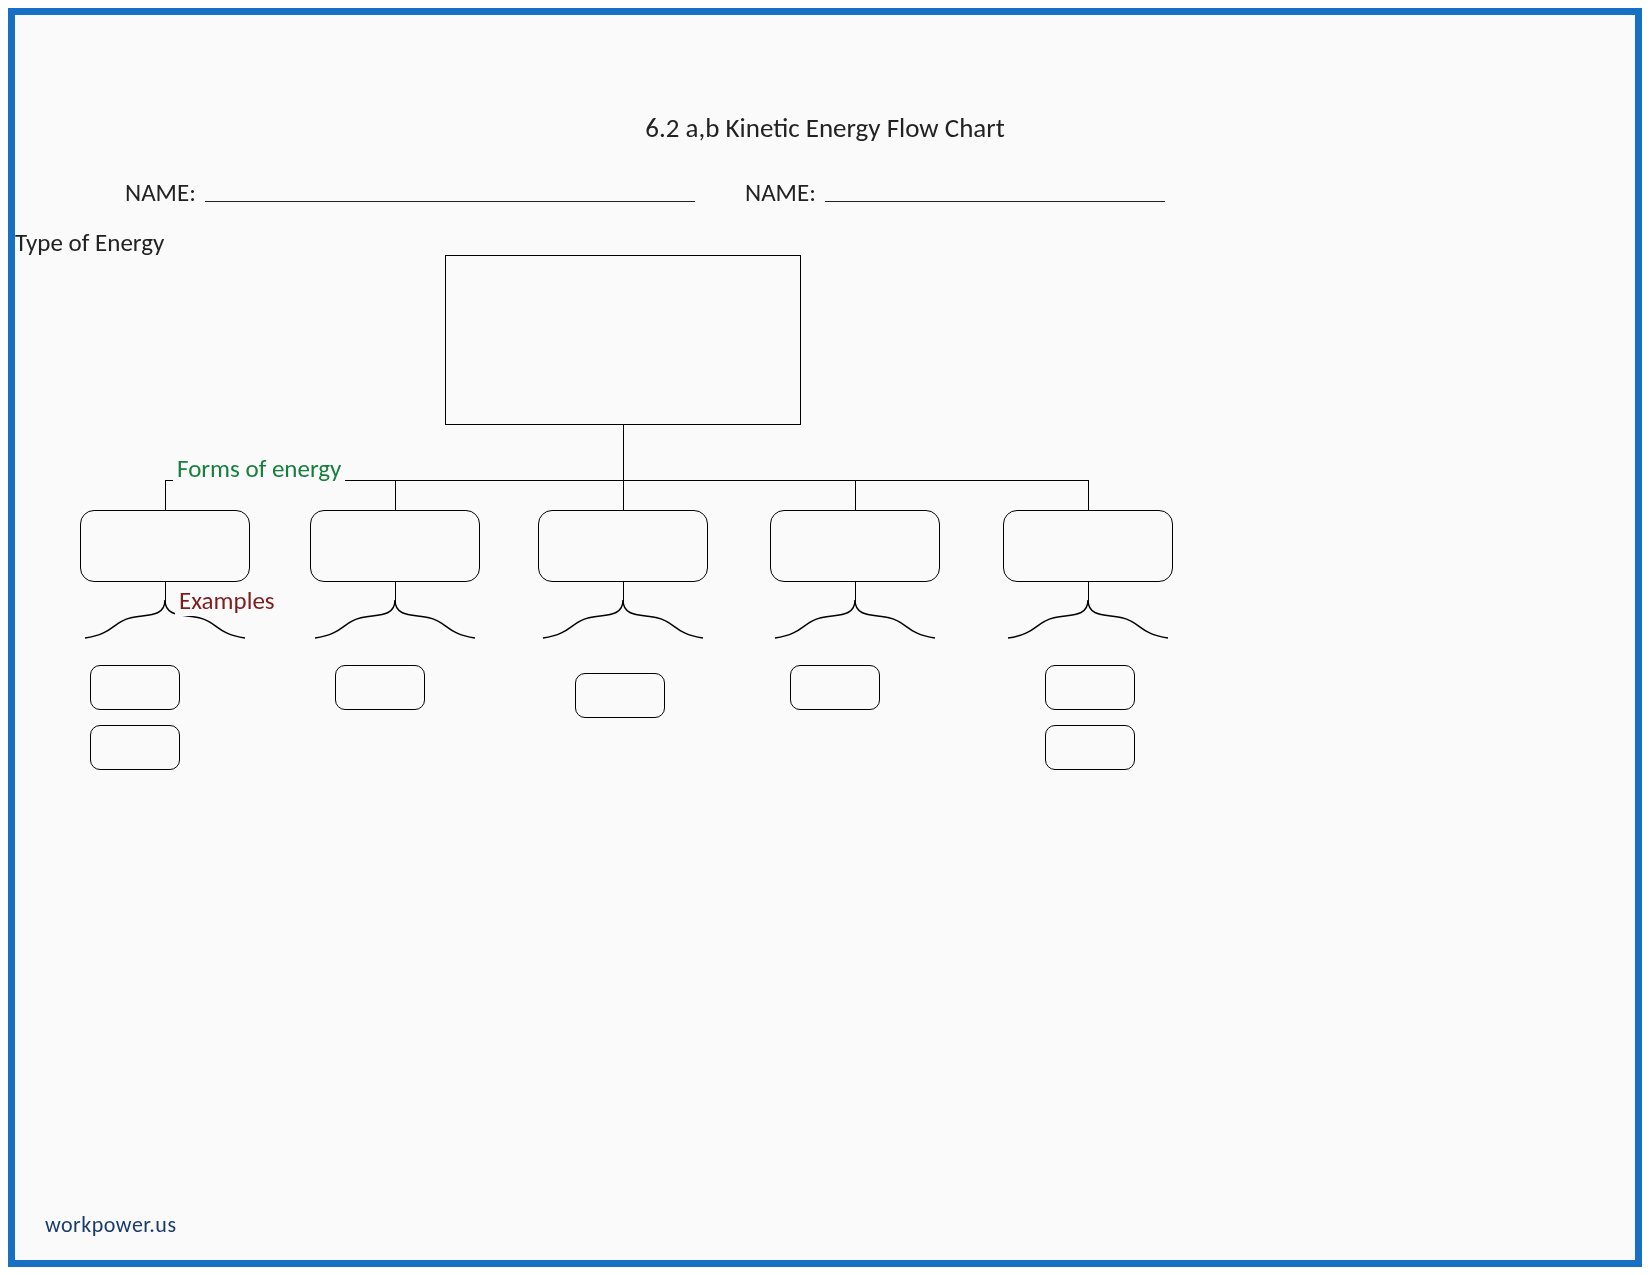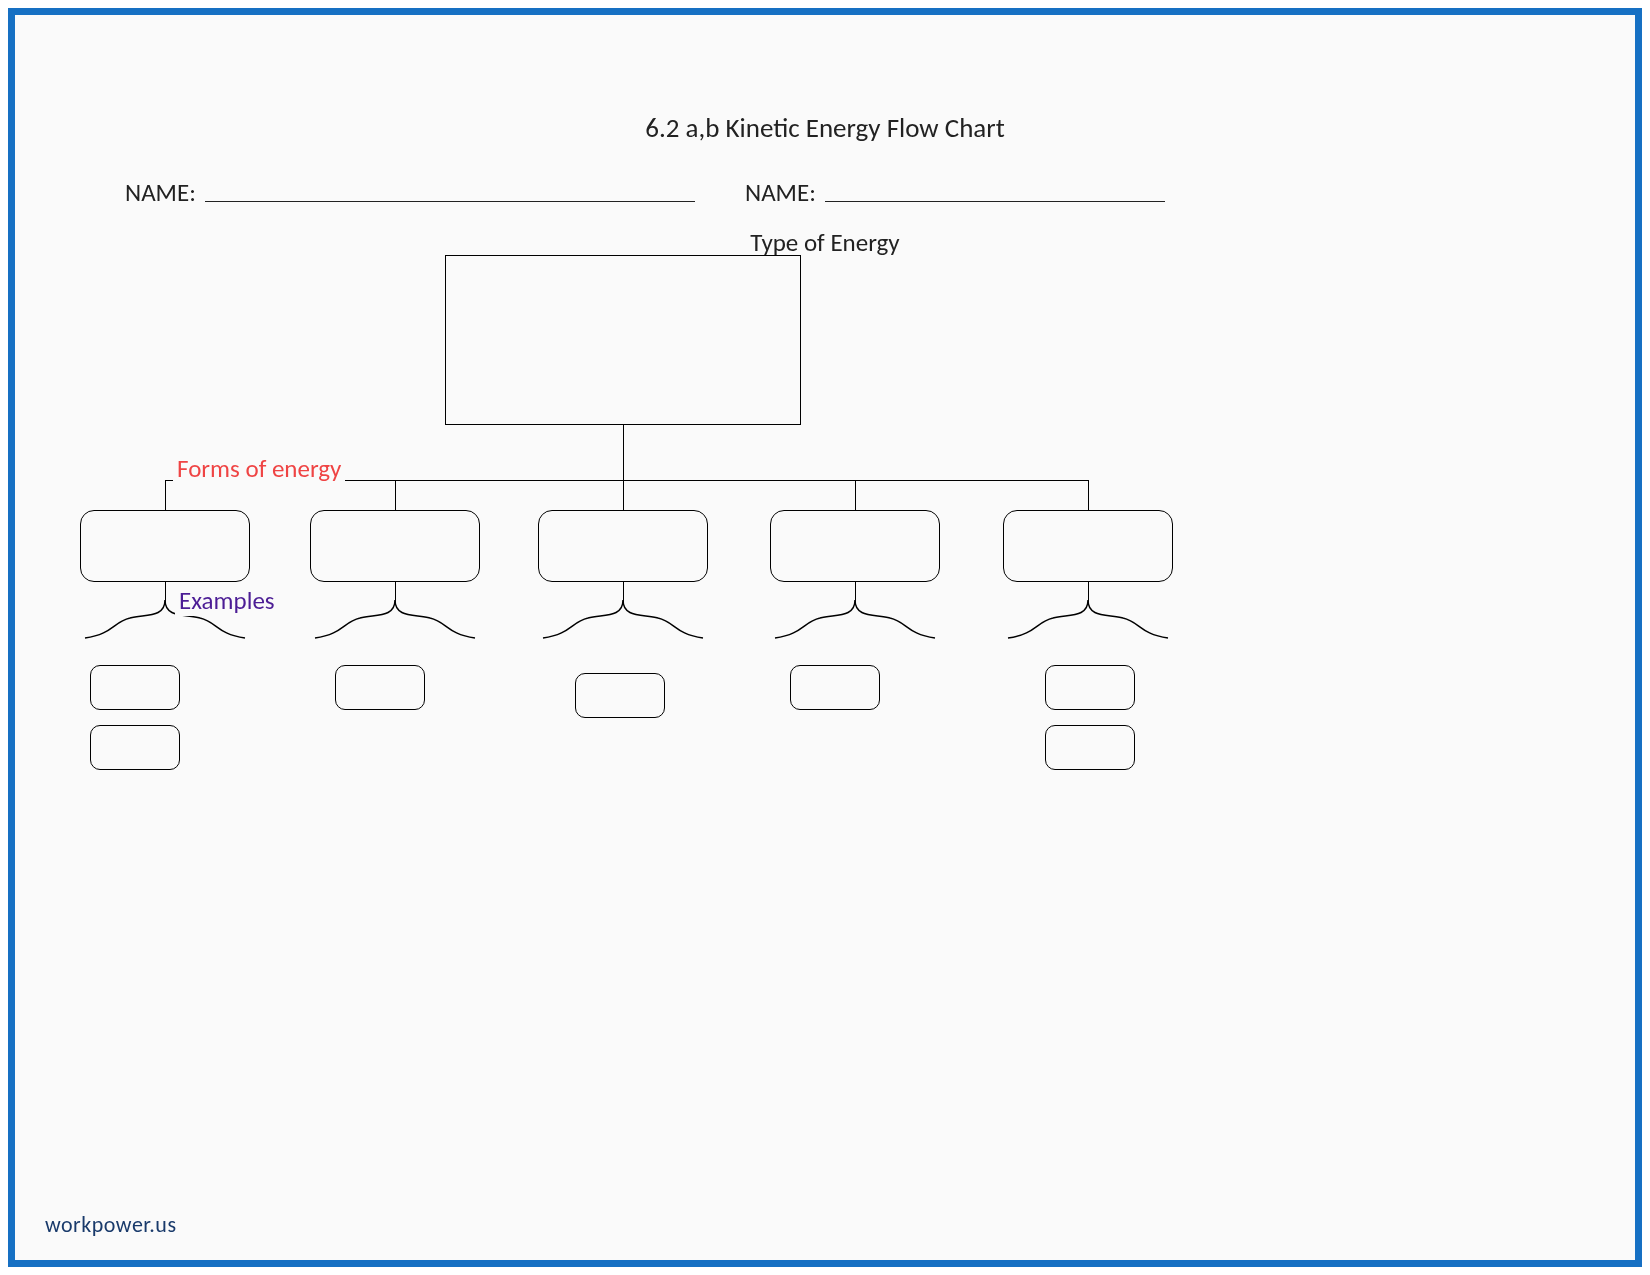--- a/index.html
+++ b/index.html
@@ -54,21 +54,21 @@
     }
     .block-underline {
       position: absolute;
       left: 700px; width: 340px; top: 24px;
       border-bottom: 1.5px solid #222;
     }
     .type-label {
       position: absolute;
       top: 212px;
       left: 0; right: 0;
-      text-align: center;
+      text-align: left;
       font-size: 25px;
       color: #222;
     }
     .big-box {
       position: absolute;
       left: 430px; top: 240px;
       width: 356px; height: 170px;
       border: 1.5px solid #000;
       background: #fafafa;
     }
@@ -81,21 +81,21 @@
     .hrule {
       position: absolute;
       top: 465px;
       left: 150px; width: 923px;
       border-top: 1.5px solid #000;
     }
     .forms-label {
       position: absolute;
       top: 438px; left: 158px;
       font-size: 25px;
-      color: #ef4444;
+      color: #15803d;
       background: #fafafa;
       padding: 0 4px;
     }
     .vconn {
       position: absolute;
       top: 465px; height: 30px;
       width: 0;
       border-left: 1.5px solid #000;
     }
     .form-box {
@@ -103,21 +103,21 @@
       top: 495px;
       width: 170px; height: 72px;
       border: 1.5px solid #000;
       border-radius: 14px;
       background: #fafafa;
     }
     .examples-label {
       position: absolute;
       top: 570px; left: 160px;
       font-size: 25px;
-      color: #4c1d95;
+      color: #7f1d1d;
       background: #fafafa;
       padding: 0 4px;
       z-index: 5;
     }
     .form-stem {
       position: absolute;
       top: 567px; height: 20px; width: 0;
       border-left: 1.5px solid #000;
     }
     .brace {

